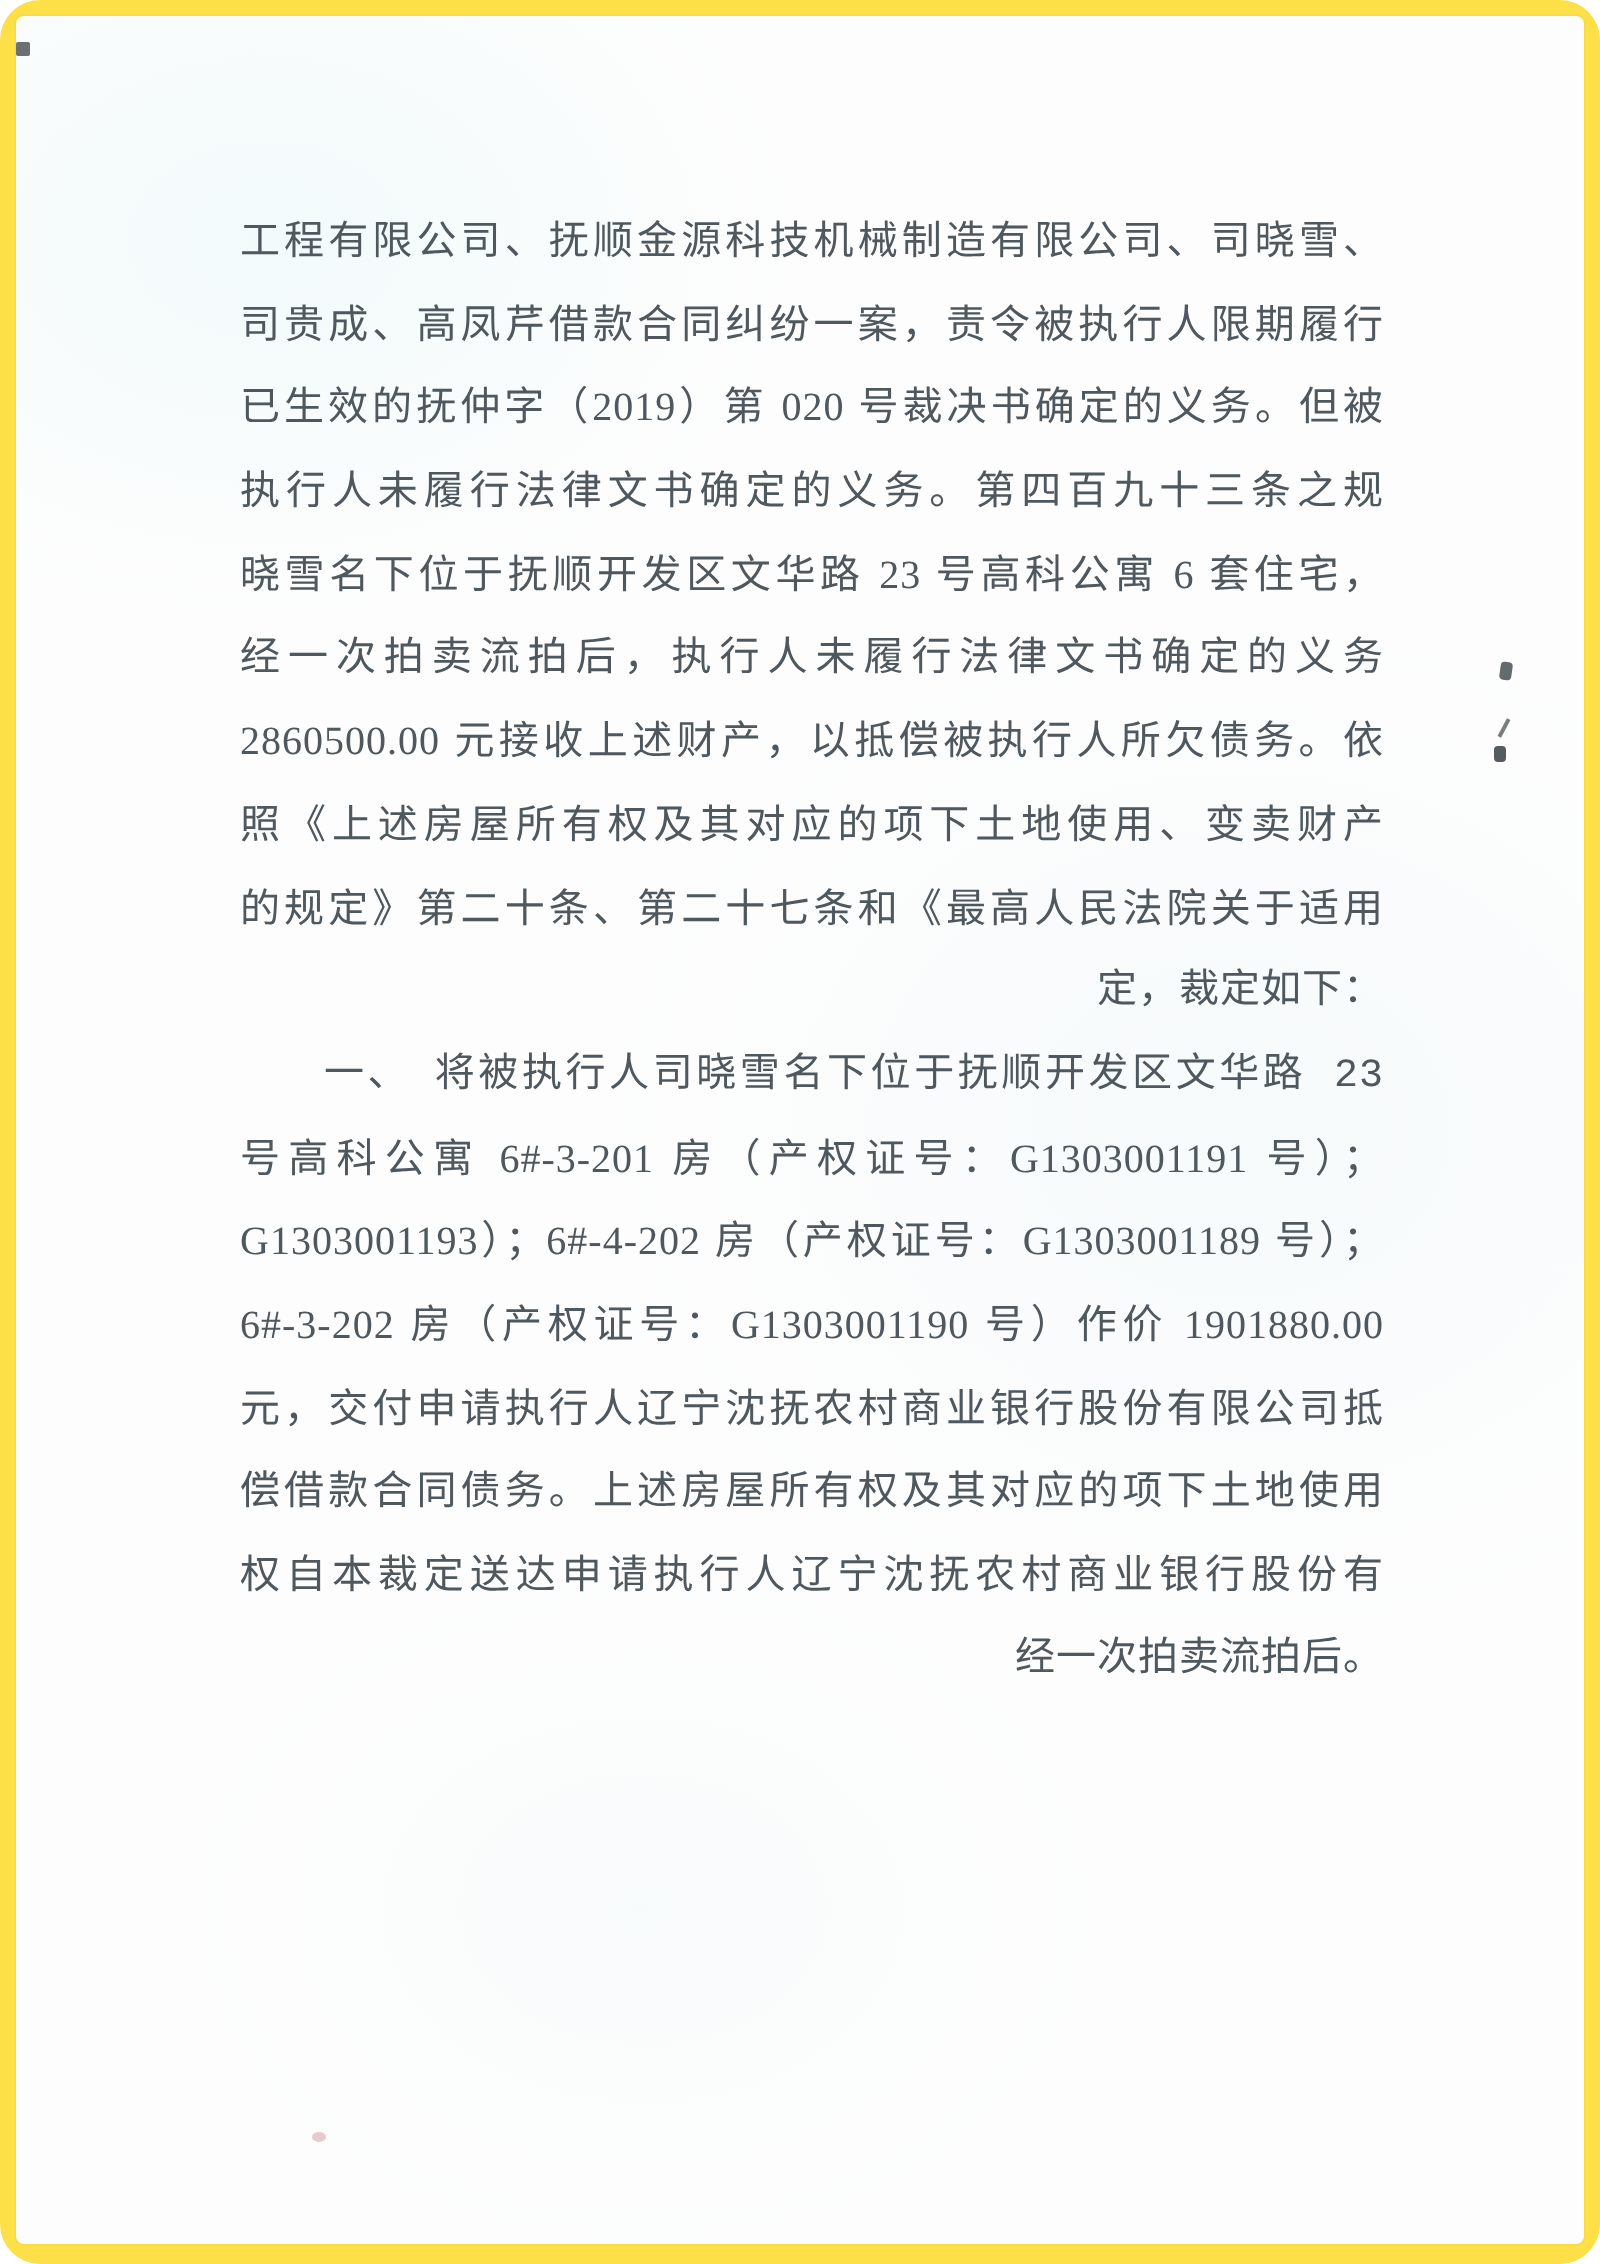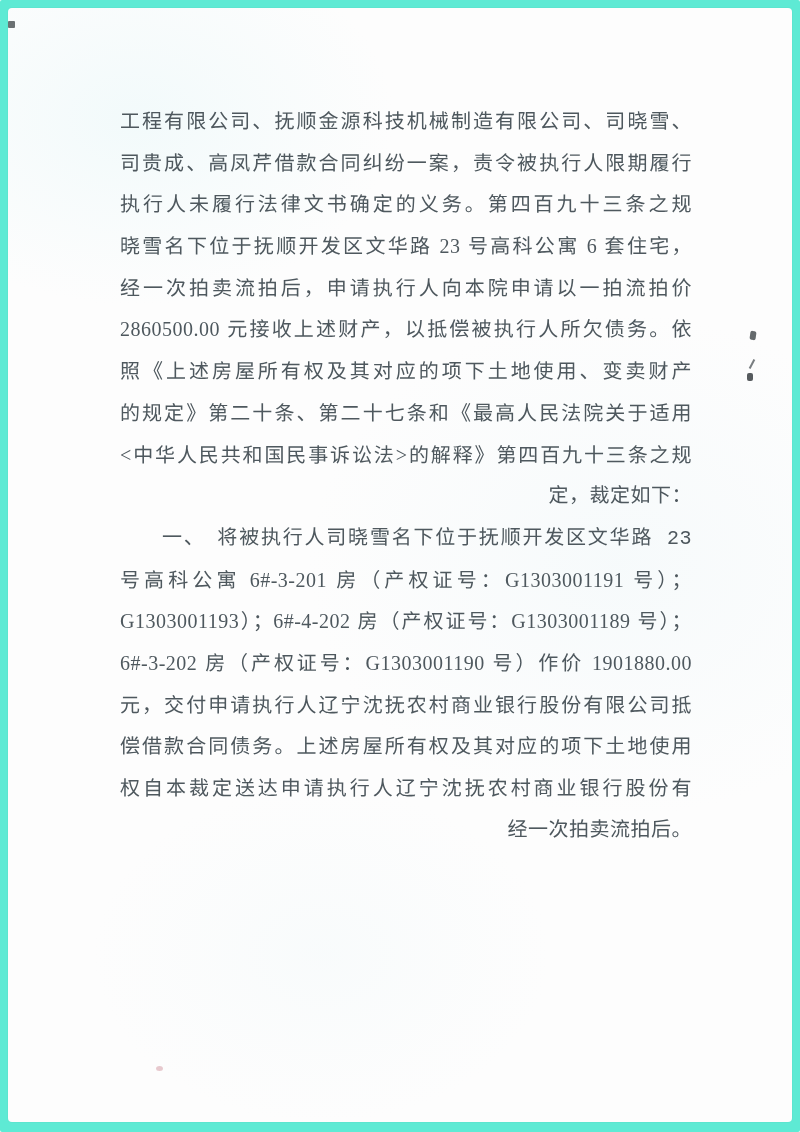--- a/index.html
+++ b/index.html
@@ -5,22 +5,22 @@
   html, body {
     margin: 0; padding: 0;
     width: 800px; height: 1132px;
     background: #ffffff;
     overflow: hidden;
     font-family: "Liberation Serif", "DejaVu Serif", serif;
   }
   .frame {
     position: absolute; inset: 0;
     width: 800px; height: 1132px;
-    background: #5eead4;
-    border-radius: 2px;
+    background: #fde047;
+    border-radius: 20px;
   }
   .page {
     position: absolute;
     left: 8px; top: 8px;
     width: 784px; height: 1114px;
     background:
       radial-gradient(420px 300px at 16% 10%, rgba(226,246,248,0.40), transparent 62%),
       radial-gradient(520px 420px at 78% 50%, rgba(229,243,247,0.28), transparent 60%),
       radial-gradient(380px 280px at 40% 85%, rgba(235,246,248,0.25), transparent 60%),
       #fdfdfd;
@@ -80,27 +80,27 @@
 </style>
 </head>
 <body>
 
 <div class="frame">
   <div class="page">
 
     <div class="text-block">
       <div class="line">工程有限公司、抚顺金源科技机械制造有限公司、司晓雪、</div>
       <div class="line">司贵成、高凤芹借款合同纠纷一案，责令被执行人限期履行</div>
+      <div class="line">已生效的抚仲字（2019）第 020 号裁决书确定的义务。但被</div>
       <div class="line">执行人未履行法律文书确定的义务。第四百九十三条之规</div>
       <div class="line">晓雪名下位于抚顺开发区文华路 23 号高科公寓 6 套住宅，</div>
-      <div class="line">经一次拍卖流拍后，申请执行人向本院申请以一拍流拍价</div>
+      <div class="line">经一次拍卖流拍后，执行人未履行法律文书确定的义务</div>
       <div class="line">2860500.00 元接收上述财产，以抵偿被执行人所欠债务。依</div>
       <div class="line">照《上述房屋所有权及其对应的项下土地使用、变卖财产</div>
       <div class="line">的规定》第二十条、第二十七条和《最高人民法院关于适用</div>
-      <div class="line">&lt;中华人民共和国民事诉讼法&gt;的解释》第四百九十三条之规</div>
       <div class="line end">定，裁定如下：</div>
       <div class="line ind">一、　将被执行人司晓雪名下位于抚顺开发区文华路 23</div>
       <div class="line">号高科公寓 6#-3-201 房（产权证号：G1303001191 号）；</div>
       <div class="line">G1303001193）；6#-4-202 房（产权证号：G1303001189 号）；</div>
       <div class="line">6#-3-202 房（产权证号：G1303001190 号）作价 1901880.00</div>
       <div class="line">元，交付申请执行人辽宁沈抚农村商业银行股份有限公司抵</div>
       <div class="line">偿借款合同债务。上述房屋所有权及其对应的项下土地使用</div>
       <div class="line">权自本裁定送达申请执行人辽宁沈抚农村商业银行股份有</div>
       <div class="line end">经一次拍卖流拍后。</div>
     </div>

